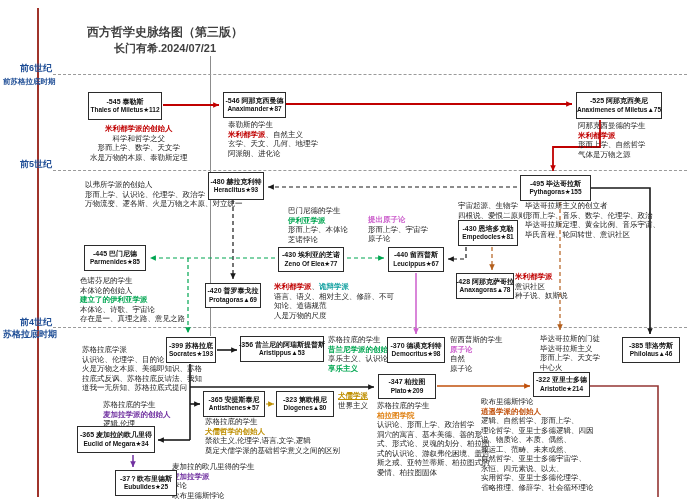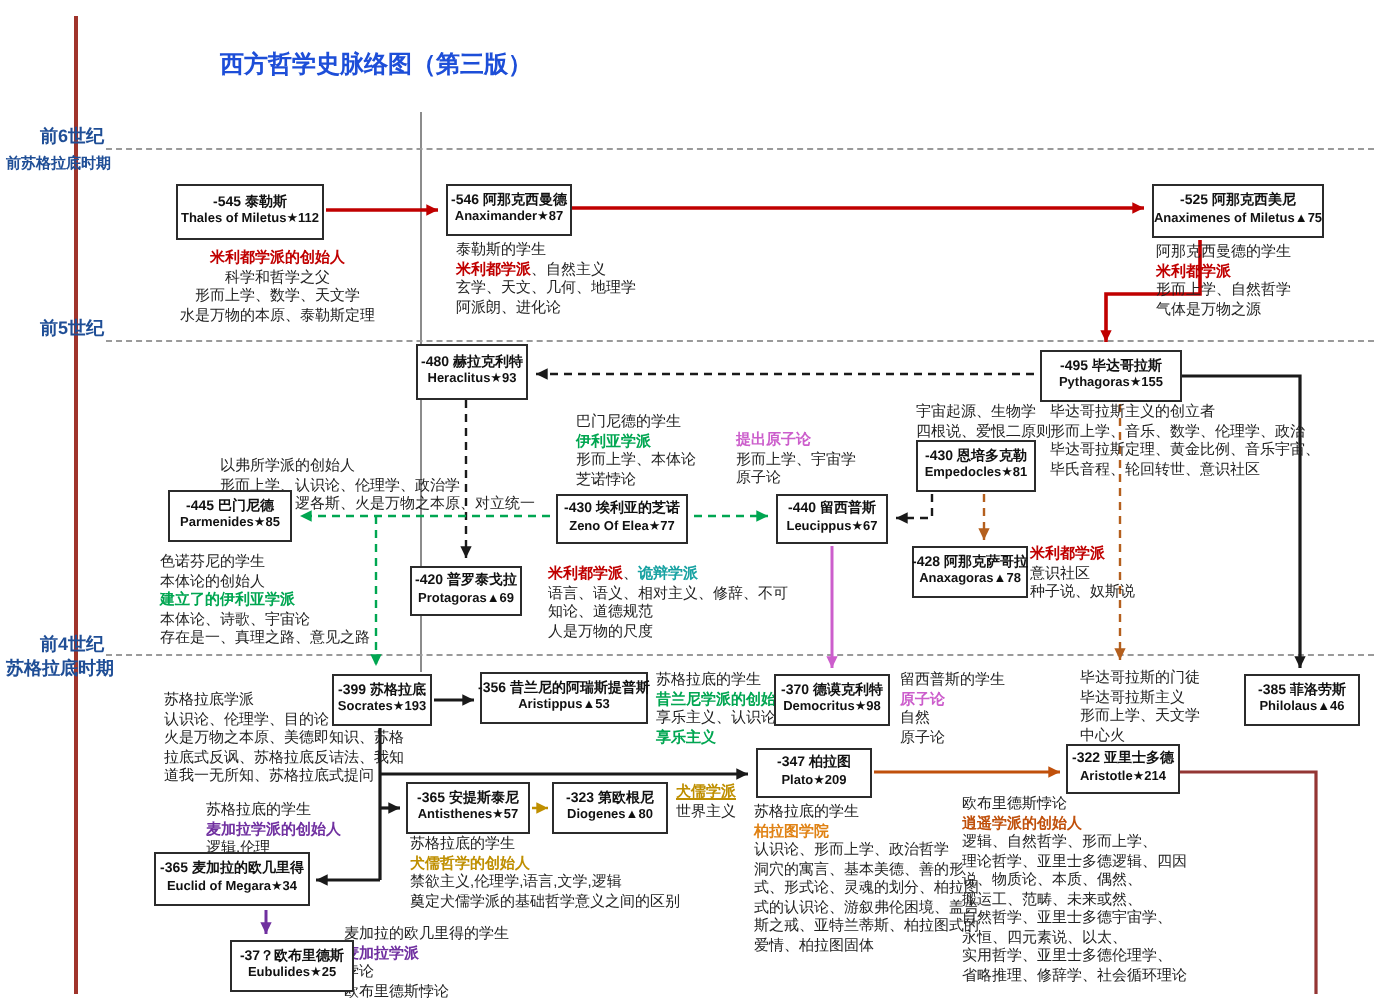--- a/index.html
+++ b/index.html
@@ -1,21 +1,21 @@
 <!DOCTYPE html>
 <html><head>
 <meta charset="utf-8">
 <style>
   html,body{margin:0;padding:0;background:#fff;}
   body{font-family:"Liberation Sans","DejaVu Sans",sans-serif;}
   #stage{position:relative;width:689px;height:500px;background:#fff;overflow:hidden;}
   .vstruct{position:absolute;z-index:0;}
   .sep{position:absolute;border-top:1px dashed #9a9a9a;height:0;z-index:0;}
   #wires{position:absolute;left:0;top:0;z-index:1;}
-  .title{position:absolute;left:96px;top:24px;width:170px;text-align:right;z-index:2;color:#1d4ed8;}
+  .title{position:absolute;left:80px;top:24px;width:170px;text-align:center;z-index:2;color:#404040;}
   .title .t1{font-size:12px;font-weight:bold;white-space:nowrap;}
   .title .t2{font-size:11px;font-weight:bold;white-space:nowrap;}
   .tl{position:absolute;font-weight:bold;color:#1F4E96;z-index:2;white-space:nowrap;}
   .tl.big{font-size:9px;}
   .tl.small{font-size:7.5px;}
   .node{position:absolute;border:1px solid #2b2b2b;background:#fff;display:flex;flex-direction:column;
         align-items:center;justify-content:center;z-index:3;box-sizing:border-box;}
   .node .cn{font-size:7px;font-weight:bold;white-space:nowrap;line-height:1.25;color:#111;}
   .node .en{font-size:6.5px;font-weight:bold;white-space:nowrap;line-height:1.2;color:#111;}
   .note{position:absolute;z-index:2;font-size:7.5px;line-height:9.5px;color:#222;}
@@ -74,20 +74,21 @@
       <polygon points="274,404 268.1470938347076,406.827275971723 268.1470938347076,401.172724028277" fill="#BF8F00"></polygon>
       <polyline points="133,455 133,467" fill="none" stroke="#7030A0" stroke-width="1.5"></polyline>
       <polygon points="133,467 130.172724028277,461.1470938347076 135.827275971723,461.1470938347076" fill="#7030A0"></polygon>
       <polyline points="437,386 530,386" fill="none" stroke="#C0500B" stroke-width="1.6"></polyline>
       <polygon points="530,386 524.1470938347076,388.827275971723 524.1470938347076,383.172724028277" fill="#C0500B"></polygon>
       <polyline points="590,386 658,386 658,497" fill="none" stroke="#943634" stroke-width="1.6"></polyline>
     </svg>
 
   <div class="title">
     <div class="t1">西方哲学史脉络图（第三版）</div>
+    <div class="t2">长门有希.2024/07/21</div>
   </div>
 
   <div class="tl big" style="left:20px;top:62px;">前6世纪</div>
   <div class="tl small" style="left:3px;top:77px;">前苏格拉底时期</div>
   <div class="tl big" style="left:20px;top:158px;">前5世纪</div>
   <div class="tl big" style="left:20px;top:316px;">前4世纪</div>
   <div class="tl big" style="left:3px;top:328px;">苏格拉底时期</div>
 
   <div id="canvas">
       <div class="node" style="left: 88px; top: 92px; width: 74px; height: 28px;">
@@ -185,21 +186,21 @@
         <div class="nline"><span style="color: rgb(192, 0, 0); font-weight: bold;">米利都学派</span><span>、自然主义</span></div>
         <div class="nline"><span>玄学、天文、几何、地理学</span></div>
         <div class="nline"><span>阿派朗、进化论</span></div>
       </div>
       <div class="note" style="left: 578px; top: 121px;">
         <div class="nline"><span>阿那克西曼德的学生</span></div>
         <div class="nline"><span style="color: rgb(192, 0, 0); font-weight: bold;">米利都学派</span></div>
         <div class="nline"><span>形而上学、自然哲学</span></div>
         <div class="nline"><span>气体是万物之源</span></div>
       </div>
-      <div class="note" style="left: 110px; top: 180px; margin-top: 48px;">
+      <div class="note" style="left: 85px; top: 180px;">
         <div class="nline"><span>以弗所学派的创始人</span></div>
         <div class="nline"><span>形而上学、认识论、伦理学、政治学</span></div>
         <div class="nline"><span>万物流变、逻各斯、火是万物之本原、对立统一</span></div>
       </div>
       <div class="note" style="left: 525px; top: 201px;">
         <div class="nline"><span>毕达哥拉斯主义的创立者</span></div>
         <div class="nline"><span>形而上学、音乐、数学、伦理学、政治</span></div>
         <div class="nline"><span>毕达哥拉斯定理、黄金比例、音乐宇宙、</span></div>
         <div class="nline"><span>毕氏音程、轮回转世、意识社区</span></div>
       </div>

